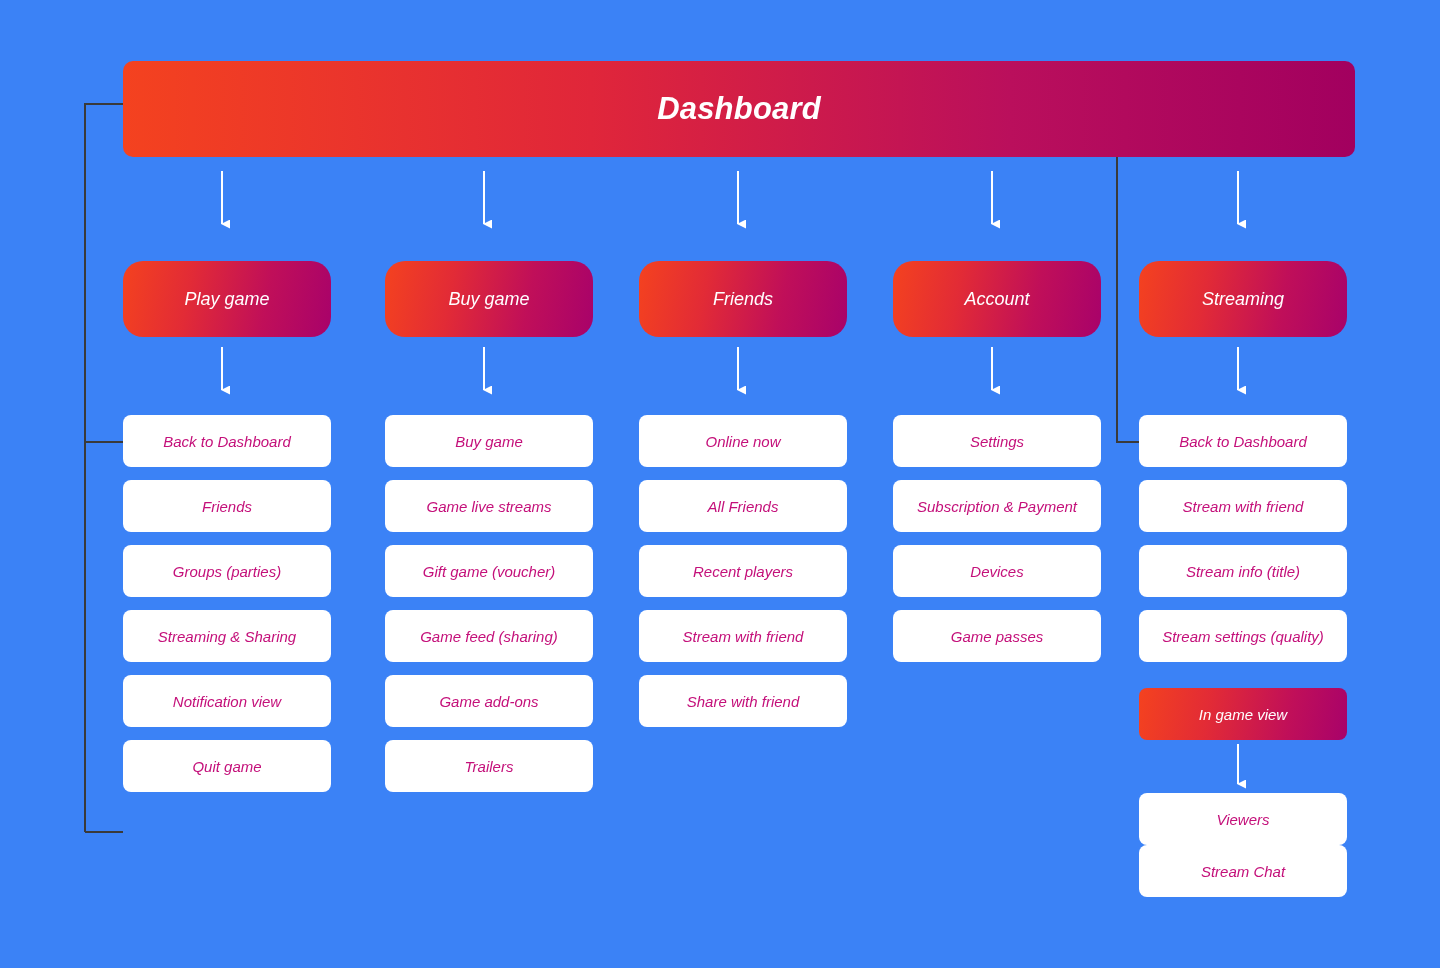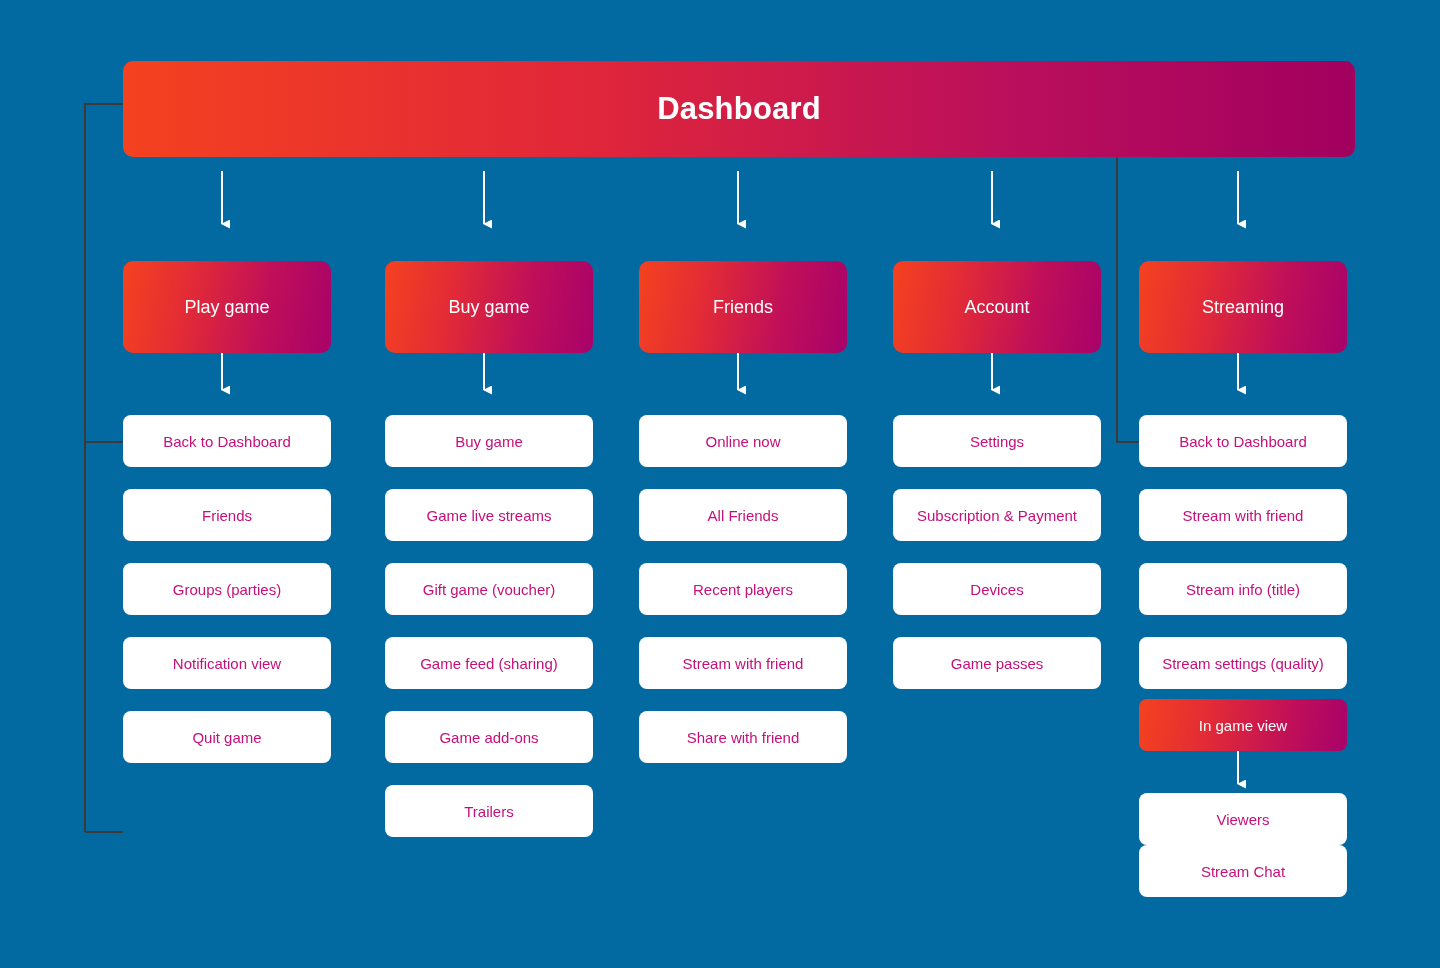--- a/index.html
+++ b/index.html
@@ -9,21 +9,22 @@
     height: 968px;
     background: #000000;
     font-family: "Liberation Sans", sans-serif;
     overflow: hidden;
   }
 
   #stage {
     position: relative;
     width: 1440px;
     height: 968px;
-    background: #0369a1;
+    background: #3b82f6;
+    font-style: italic;
   }
 
   
   #connectors {
     position: absolute;
     left: 0; top: 0;
     width: 1440px;
     height: 968px;
     pointer-events: none;
   }
@@ -45,22 +46,22 @@
     font-weight: bold;
     letter-spacing: .2px;
     z-index: 2;
   }
 
   
   .node-l2 {
     position: absolute;
     top: 261px;
     width: 208px;
-    height: 92px;
-    border-radius: 10px;
+    height: 76px;
+    border-radius: 20px;
     background: linear-gradient(100deg, #F4421F 0%, #E22B36 32%, #C00F59 68%, #A8026A 100%);
     display: flex;
     align-items: center;
     justify-content: center;
     color: #FFFFFF;
     font-size: 18px;
     font-weight: 400;
     z-index: 2;
   }
 
@@ -70,31 +71,30 @@
     width: 208px;
     height: 52px;
     border-radius: 8px;
     background: linear-gradient(100deg, #F4421F 0%, #E22B36 34%, #C00F59 72%, #A8026A 100%);
     display: flex;
     align-items: center;
     justify-content: center;
     color: #FFFFFF;
     font-size: 15px;
     z-index: 2;
-    margin-top: 11px;
   }
 
   
   .col {
     position: absolute;
     top: 415px;
     width: 208px;
     display: flex;
     flex-direction: column;
-    gap: 22px;
+    gap: 13px;
     z-index: 2;
   }
   .node-leaf {
     width: 208px;
     height: 52px;
     border-radius: 8px;
     background: #FFFFFF;
     display: flex;
     align-items: center;
     justify-content: center;
@@ -189,20 +189,23 @@
     <div class="node-leaf">
         <span>Back to Dashboard</span>
       </div>
     <div class="node-leaf">
         <span>Friends</span>
       </div>
     <div class="node-leaf">
         <span>Groups (parties)</span>
       </div>
     <div class="node-leaf">
+        <span>Streaming &amp; Sharing</span>
+      </div>
+    <div class="node-leaf">
         <span>Notification view</span>
       </div>
     <div class="node-leaf">
         <span>Quit game</span>
       </div>
   </div>
 
   <div class="col cx1">
     <div class="node-leaf">
         <span>Buy game</span>

